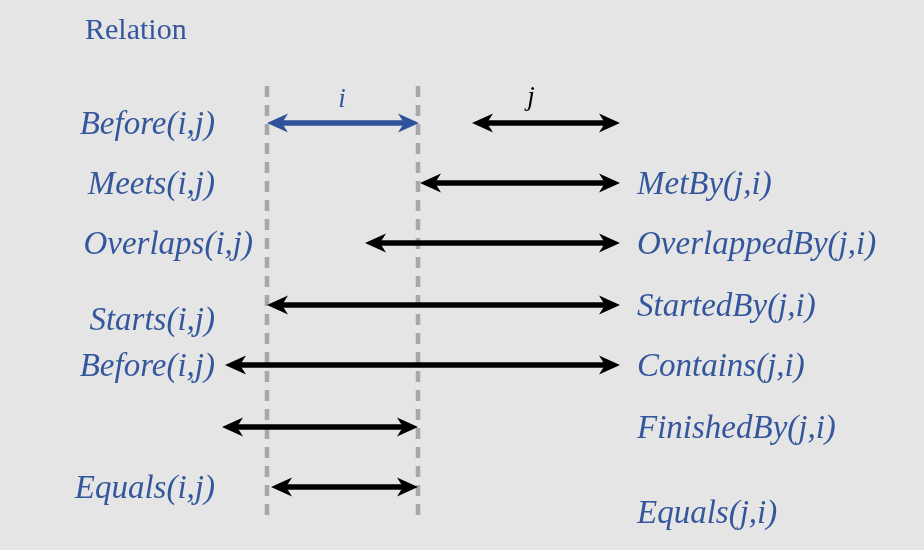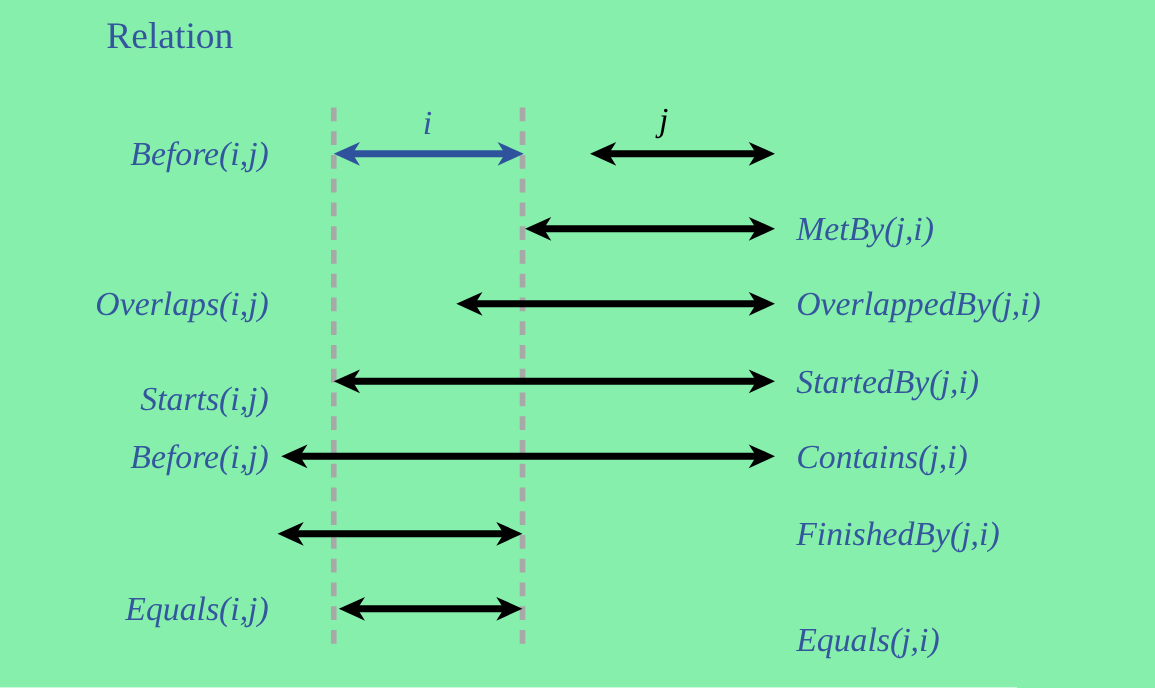--- a/index.html
+++ b/index.html
@@ -1,36 +1,36 @@
 <!DOCTYPE html>
 <html style="--blue: #34569D;"><head>
 <meta charset="utf-8">
 <style>
   :root { --blue: #34569D; }
   html, body { margin: 0; padding: 0; background: #fff; }
   .canvas {
     position: relative;
     width: 924px;
     height: 550px;
-    background: #86efac;
+    background: #e5e5e5;
     font-family: "Liberation Serif", "DejaVu Serif", serif;
     overflow: hidden;
   }
   .header {
     position: absolute;
     top: 12px;
     font-size: 30px;
     color: var(--blue);
     white-space: nowrap;
   }
   .header-relation { left: 85px; }
   .header-inverse  { left: 643px; }
   .rel-label, .inv-label {
     position: absolute;
-    font-size: 27px;
+    font-size: 33px;
     font-style: italic;
     color: var(--blue);
     line-height: 36px;
     white-space: nowrap;
   }
   .rel-label { left: 0; width: 215px; text-align: right; }
   .inv-label { left: 637px; text-align: left; }
   .interval-key {
     position: absolute;
     font-size: 27px;
@@ -76,21 +76,22 @@
       <polygon points="418,487 397,477.5 403,487 397,496.5" fill="#000000"></polygon>
       <polygon points="271,487 292,477.5 286,487 292,496.5" fill="#000000"></polygon>
     </svg>
 
   <div class="header header-relation">Relation</div>
 
   <div class="interval-key key-i">i</div>
   <div class="interval-key key-j">j</div>
 
   <div class="rel-label" style="top: 105px;">Before(i,j)</div>
-  <div class="rel-label" style="top: 225px;">Overlaps(i,j)</div>
+  <div class="rel-label" style="top: 165px;">Meets(i,j)</div>
+  <div class="rel-label" style="top: 225px; margin-left: 38px;">Overlaps(i,j)</div>
   <div class="rel-label" style="top: 301px;">Starts(i,j)</div>
   <div class="rel-label" style="top: 347px;">Before(i,j)</div>
   <div class="rel-label" style="top: 469px;">Equals(i,j)</div>
 
   <div class="inv-label" style="top: 165px;">MetBy(j,i)</div>
   <div class="inv-label" style="top: 225px;">OverlappedBy(j,i)</div>
   <div class="inv-label" style="top: 287px; font-style: italic;">StartedBy(j,i)</div>
   <div class="inv-label" style="top: 347px;">Contains(j,i)</div>
   <div class="inv-label" style="top: 409px;">FinishedBy(j,i)</div>
   <div class="inv-label" style="top: 469px; margin-top: 25px;">Equals(j,i)</div>

